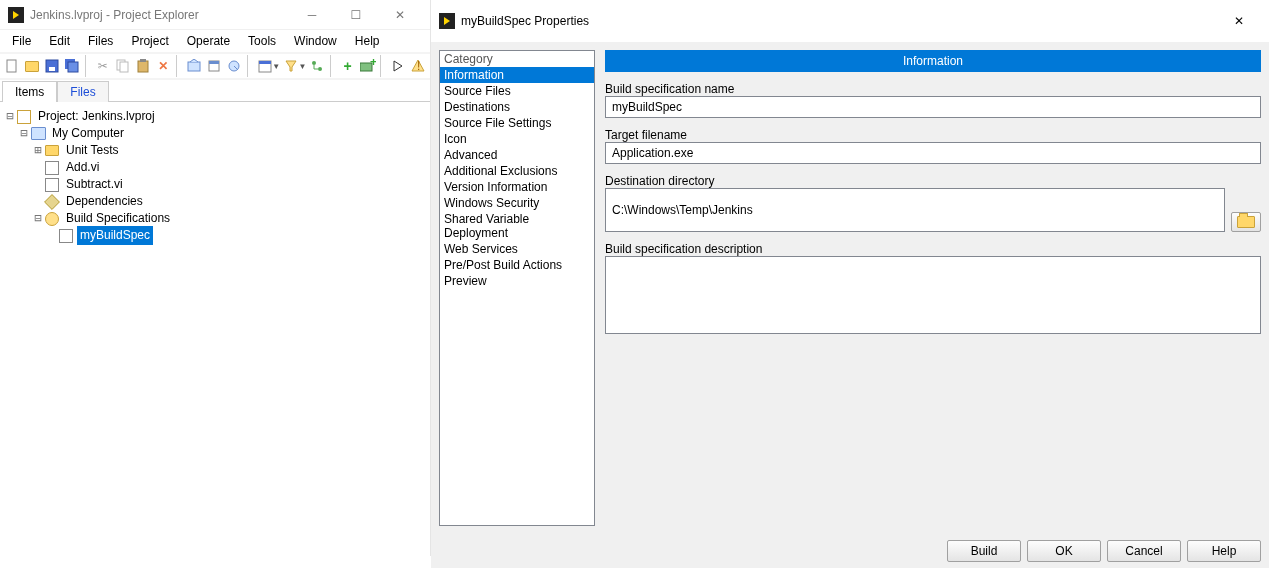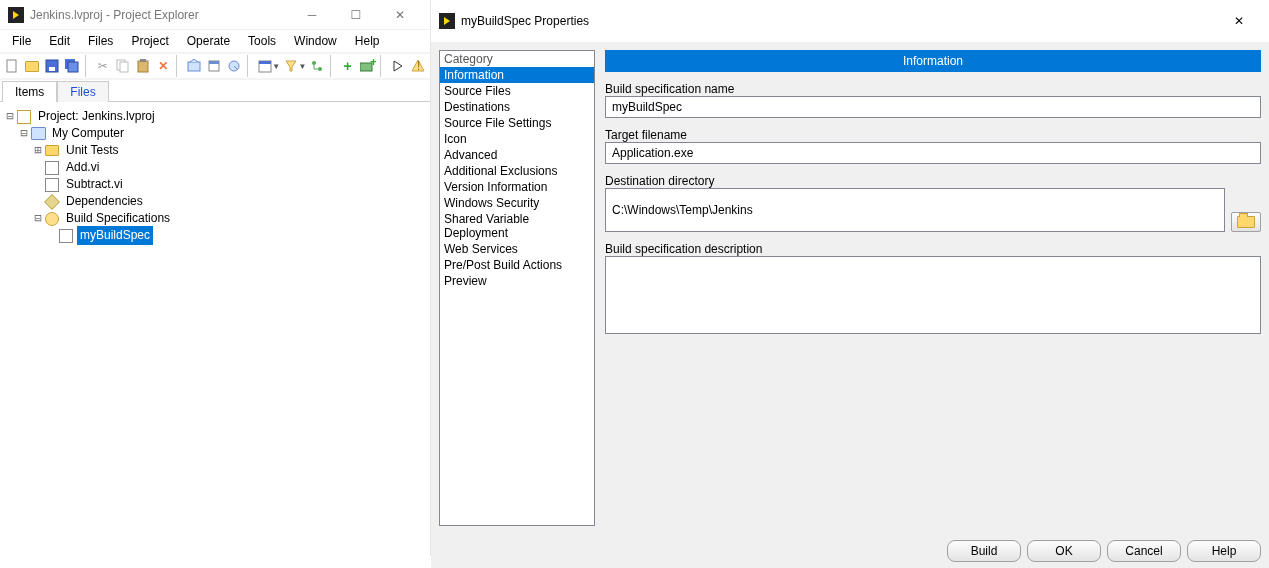--- a/index.html
+++ b/index.html
@@ -48,21 +48,21 @@
   .form { flex:1; display:flex; flex-direction:column; }
   .section-head { height:22px; background:#0078d7; color:#fff; display:flex; align-items:center; justify-content:center; font-weight:400;}
   .field-lbl { margin-top:10px; }
   .field-input{ width:100%; height:22px; border:1px solid #828790; background:#fff; padding:2px 6px; outline:none;}
   .dest-row { display:flex; gap:6px;align-items:flex-end;}
   .dest-row .field-input{ height:44px; flex:1;}
   .browse-btn{ width:30px; height:20px; border:1px solid #a0a0a0; background:linear-gradient(#fdfdfd,#e4e4e4); border-radius:2px; display:flex; align-items:center; justify-content:center;}
   .desc-box{ width:100%; height:78px; border:1px solid #828790; background:#fff; resize:none; padding:4px; outline:none; overflow-y:scroll;}
 
   .dlg-footer{ height:34px; display:flex; justify-content:flex-end; align-items:center; padding:0 8px; gap:6px;}
-  .dlg-btn{ width:74px; height:22px; border:1px solid #a0a0a0; background:linear-gradient(#fdfdfd,#e4e4e4); border-radius:8px; display:flex; align-items:center; justify-content:center;}
+  .dlg-btn{ width:74px; height:22px; border:1px solid #a0a0a0; background:linear-gradient(#fdfdfd,#e4e4e4); border-radius:2px; display:flex; align-items:center; justify-content:center;}
 
   
   .play-icon{ width:16px; height:16px; background:#222; display:inline-flex; align-items:center; justify-content:center;}
   .play-icon::after{content:""; width:0;height:0;border-left:6px solid #ffd400;border-top:4px solid transparent;border-bottom:4px solid transparent;}
   .folder-ic::before{content:"";display:block;width:12px;height:9px;background:#ffd76a;border:1px solid #caa23a;border-radius:1px;}
   .vi-ic::before{content:"";display:block;width:12px;height:12px;background:#fff;border:1px solid #888;}
   .proj-ic::before{content:"";display:block;width:12px;height:12px;background:#fff;border:1px solid #caa23a;}
   .comp-ic::before{content:"";display:block;width:13px;height:11px;background:#cfe3ff;border:1px solid #6a8ecf;border-radius:1px;}
   .dep-ic::before{content:"";display:block;width:12px;height:12px;background:#e6d58f;border:1px solid #b09a3a;transform:rotate(45deg) scale(.8);}
   .build-ic::before{content:"";display:block;width:12px;height:12px;background:#ffe08a;border:1px solid #caa23a;border-radius:50%;}

